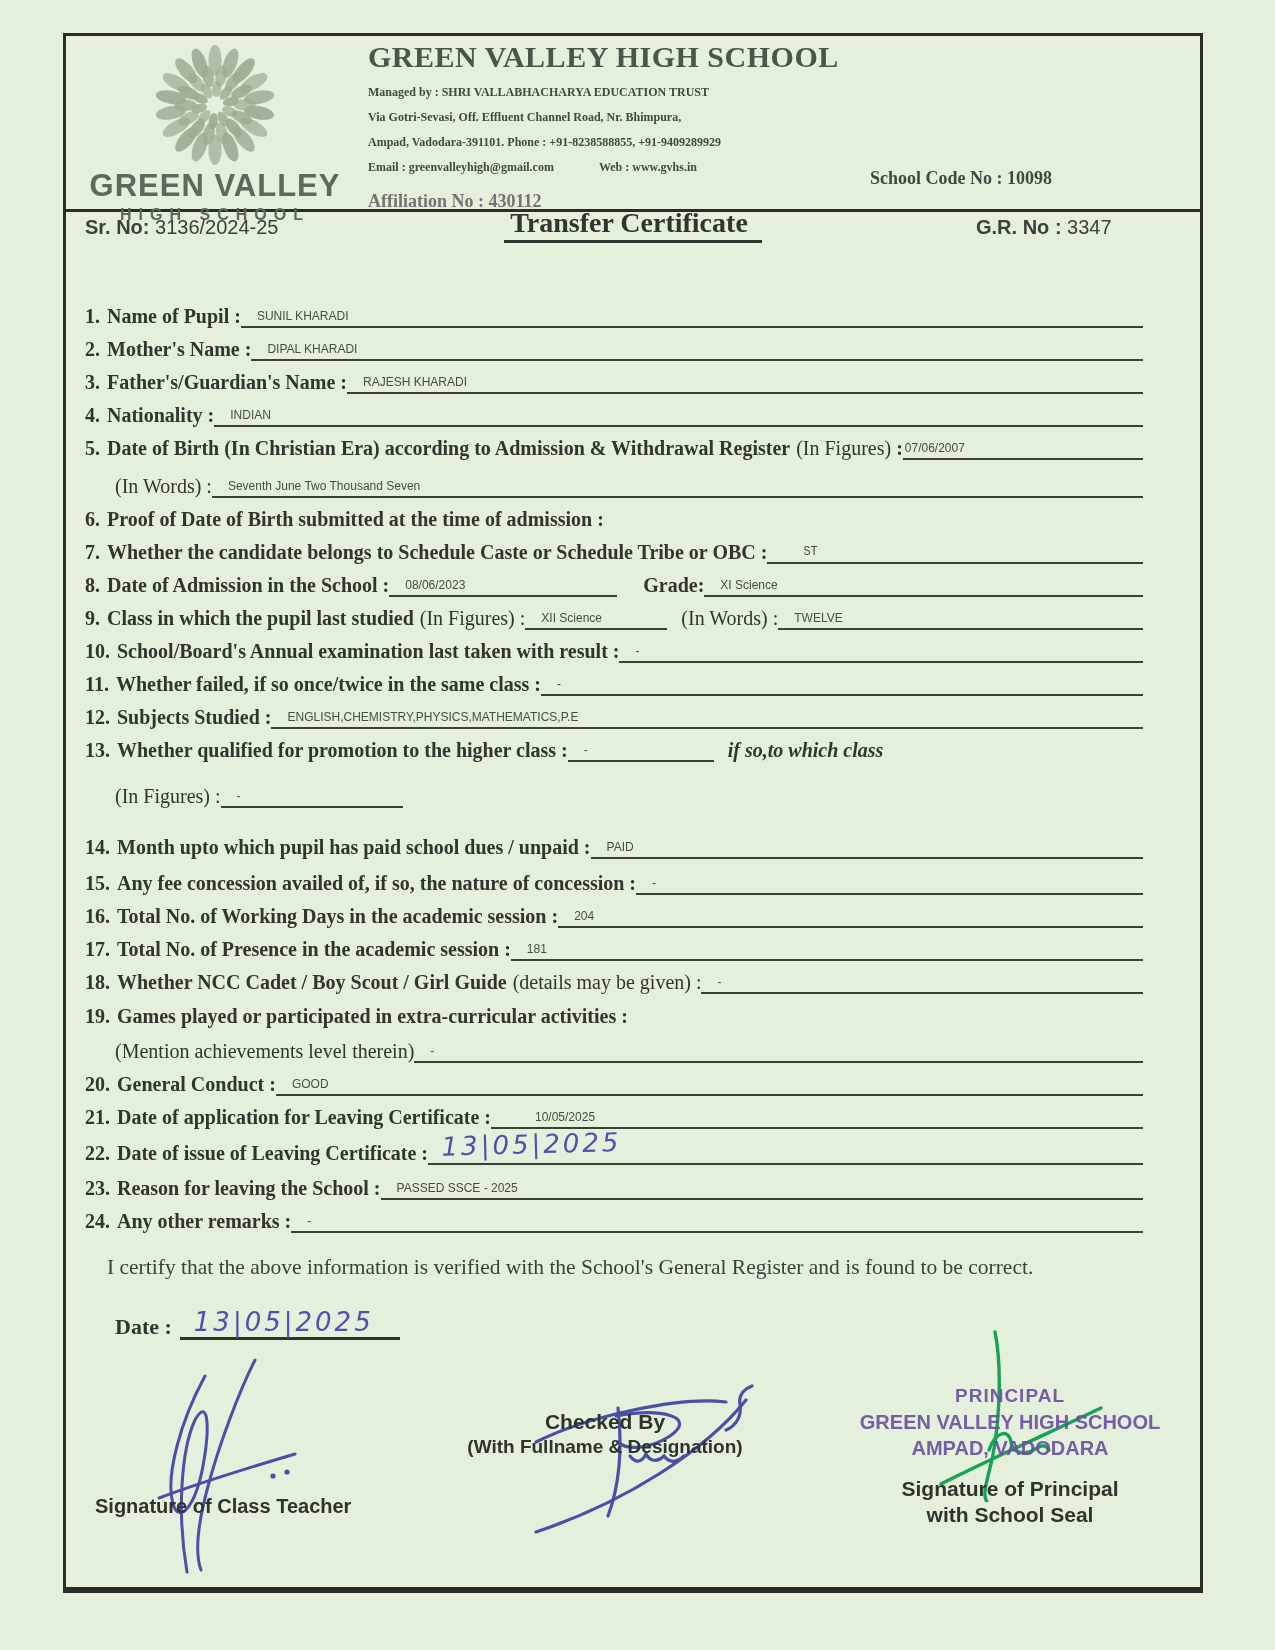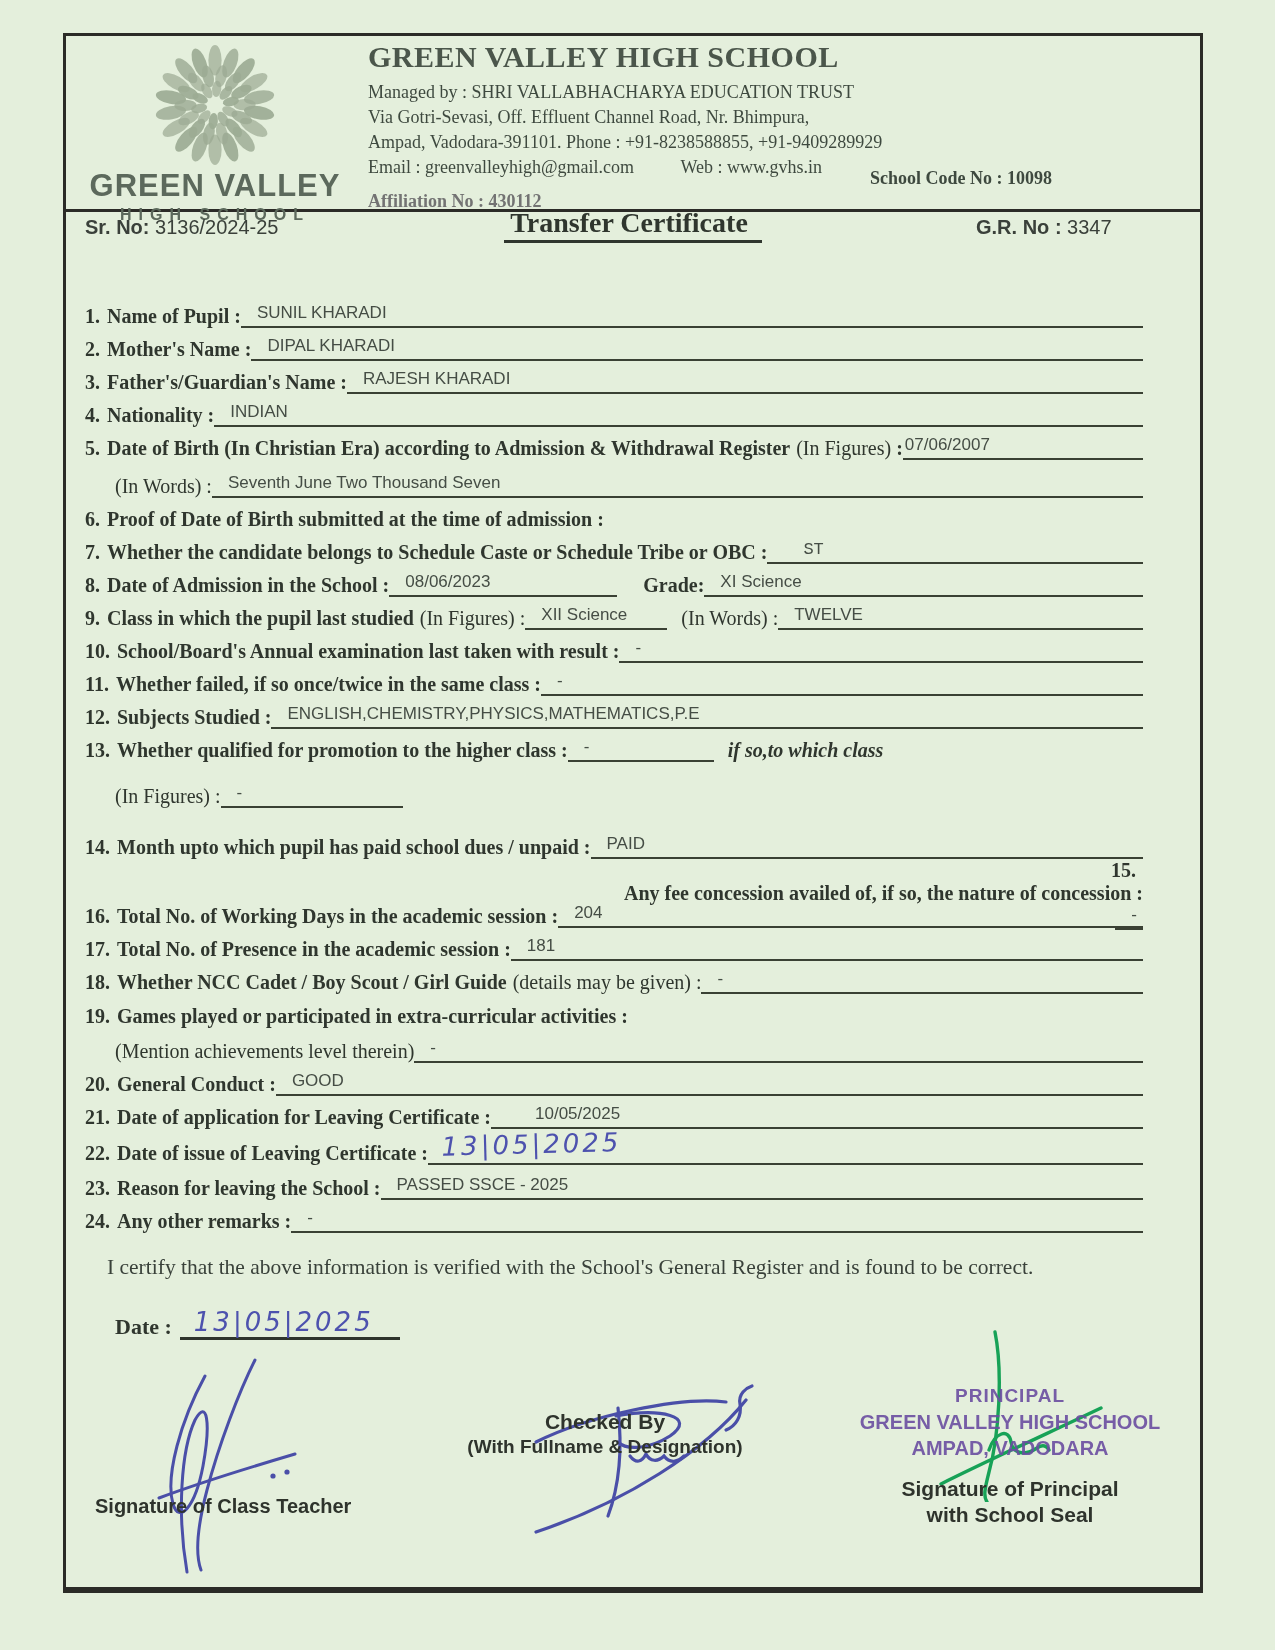--- a/index.html
+++ b/index.html
@@ -15,21 +15,21 @@
   .hsep{position:absolute;left:63px;top:209px;width:1140px;height:3px;background:#2b2b27;}
 
   
   .logo-block{position:absolute;left:85px;top:44px;width:260px;text-align:center;}
   .logo-name{font-family:"Liberation Sans",sans-serif;font-weight:bold;font-size:31px;
     color:#5c695c;letter-spacing:1px;margin-top:-2px;}
   .logo-sub{font-family:"Liberation Sans",sans-serif;font-weight:bold;font-size:16px;
     color:#5c695c;letter-spacing:7px;margin-top:2px;}
   .head-text{position:absolute;left:368px;top:40px;width:790px;color:#3e493f;}
   .school-name{font-size:30px;font-weight:bold;color:#4b564b;letter-spacing:.5px;}
-  .head-lines{margin-top:6px;font-size:18px;font-weight:normal;line-height:25px;color:#3e493f;}
+  .head-lines{margin-top:6px;font-size:12px;font-weight:bold;line-height:25px;color:#3e493f;}
   .web-gap{display:inline-block;margin-left:42px;}
   .affil-row{margin-top:11px;font-size:18px;font-weight:bold;color:#737373;}
   .school-code{position:absolute;left:870px;top:168px;font-size:18px;font-weight:bold;color:#3e493f;}
 
   
   .srno{position:absolute;left:85px;top:216px;font-family:"Liberation Sans",sans-serif;font-size:20px;color:#3a403a;}
   .srno b,.grno b{font-weight:bold;}
   .cert-title{position:absolute;left:63px;top:207px;width:1140px;text-align:center;}
   .cert-title span{font-size:28px;font-weight:bold;color:#2f362e;
     border-bottom:3px solid #2f362e;padding:0 14px 2px 6px;}
@@ -37,21 +37,21 @@
 
   
   .form-body{position:absolute;left:85px;top:295px;width:1058px;}
   .row{display:flex;align-items:flex-end;height:33px;}
   .num{font-weight:bold;font-size:20px;color:#2f362e;margin-right:7px;white-space:nowrap;}
   .lbl{font-weight:bold;font-size:20px;color:#2f362e;white-space:nowrap;}
   .lblr{font-weight:normal;font-size:20px;color:#2f362e;white-space:nowrap;}
   .ital{font-weight:bold;font-style:italic;font-size:20px;color:#2f362e;margin-left:14px;white-space:nowrap;}
   .uline{border-bottom:2.5px solid #3a4134;display:flex;align-items:flex-end;}
   .fill{flex:1;}
-  .val{font-family:"Liberation Sans",sans-serif;font-size:17px;color:#454d45;
+  .val{font-family:"Liberation Sans",sans-serif;font-size:12px;color:#454d45;
     padding:0 6px 3px 16px;white-space:nowrap;}
   .indent{margin-left:30px;}
   .handw{font-family:"DejaVu Sans",sans-serif;font-style:italic;font-size:26px;
     color:#4d52ae;letter-spacing:3px;padding:0 10px 1px 14px;
     transform:rotate(-1.5deg);transform-origin:left bottom;}
   .certify{margin:22px 0 0 22px;font-size:21.5px;color:#39413a;}
   .date-row{margin:18px 0 0 30px;display:flex;align-items:flex-end;height:42px;}
   .date-lbl{font-weight:bold;font-size:22px;color:#2f362e;margin-right:8px;}
   .date-uline{border-bottom:3px solid #2e342c;}
 
@@ -287,21 +287,21 @@
   </div>
 
   <div class="row" style="margin-top:18px;">
     <span class="num">14.</span>
     <span class="lbl">Month upto which pupil has paid school dues / unpaid :</span>
     <span class="uline fill">
         <span class="val">PAID</span>
       </span>
   </div>
 
-  <div class="row" style="height:36px;flex-direction:column;">
+  <div class="row" style="height:36px;">
     <span class="num">15.</span>
     <span class="lbl">Any fee concession availed of, if so, the nature of  concession :</span>
     <span class="uline fill">
         <span class="val">-</span>
       </span>
   </div>
 
   <div class="row">
     <span class="num">16.</span>
     <span class="lbl">Total No. of Working Days in the academic session :</span>

